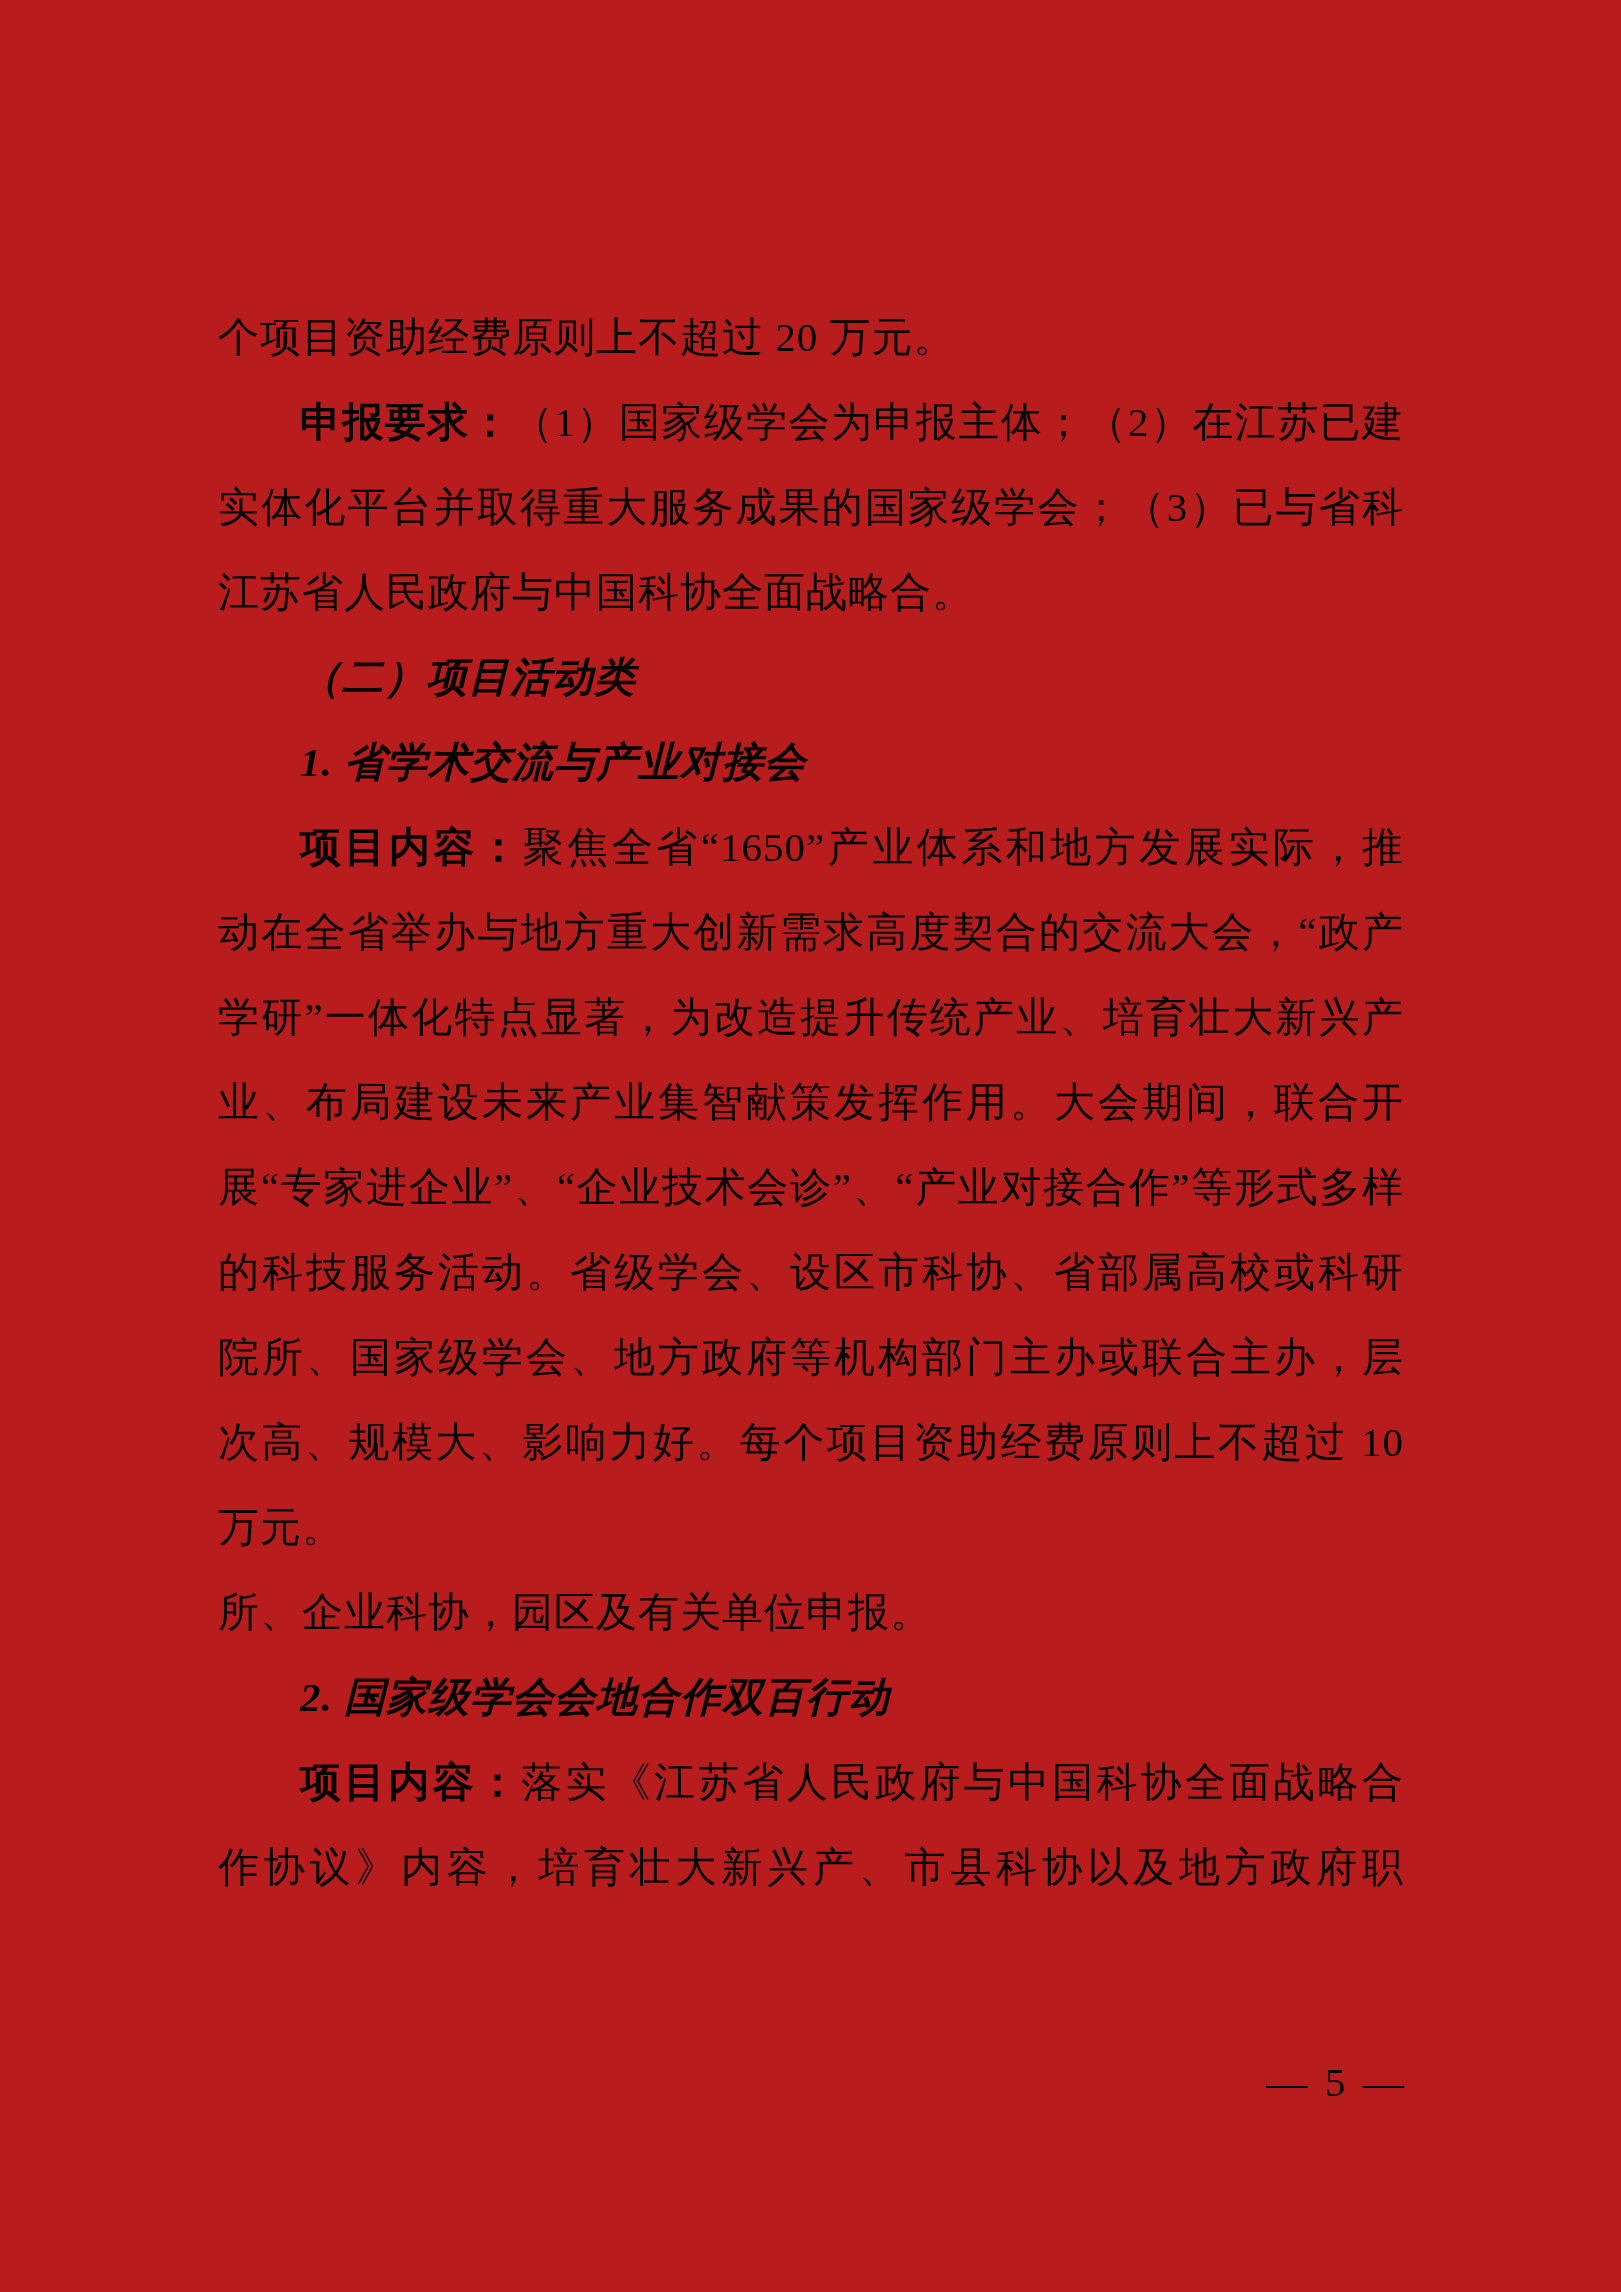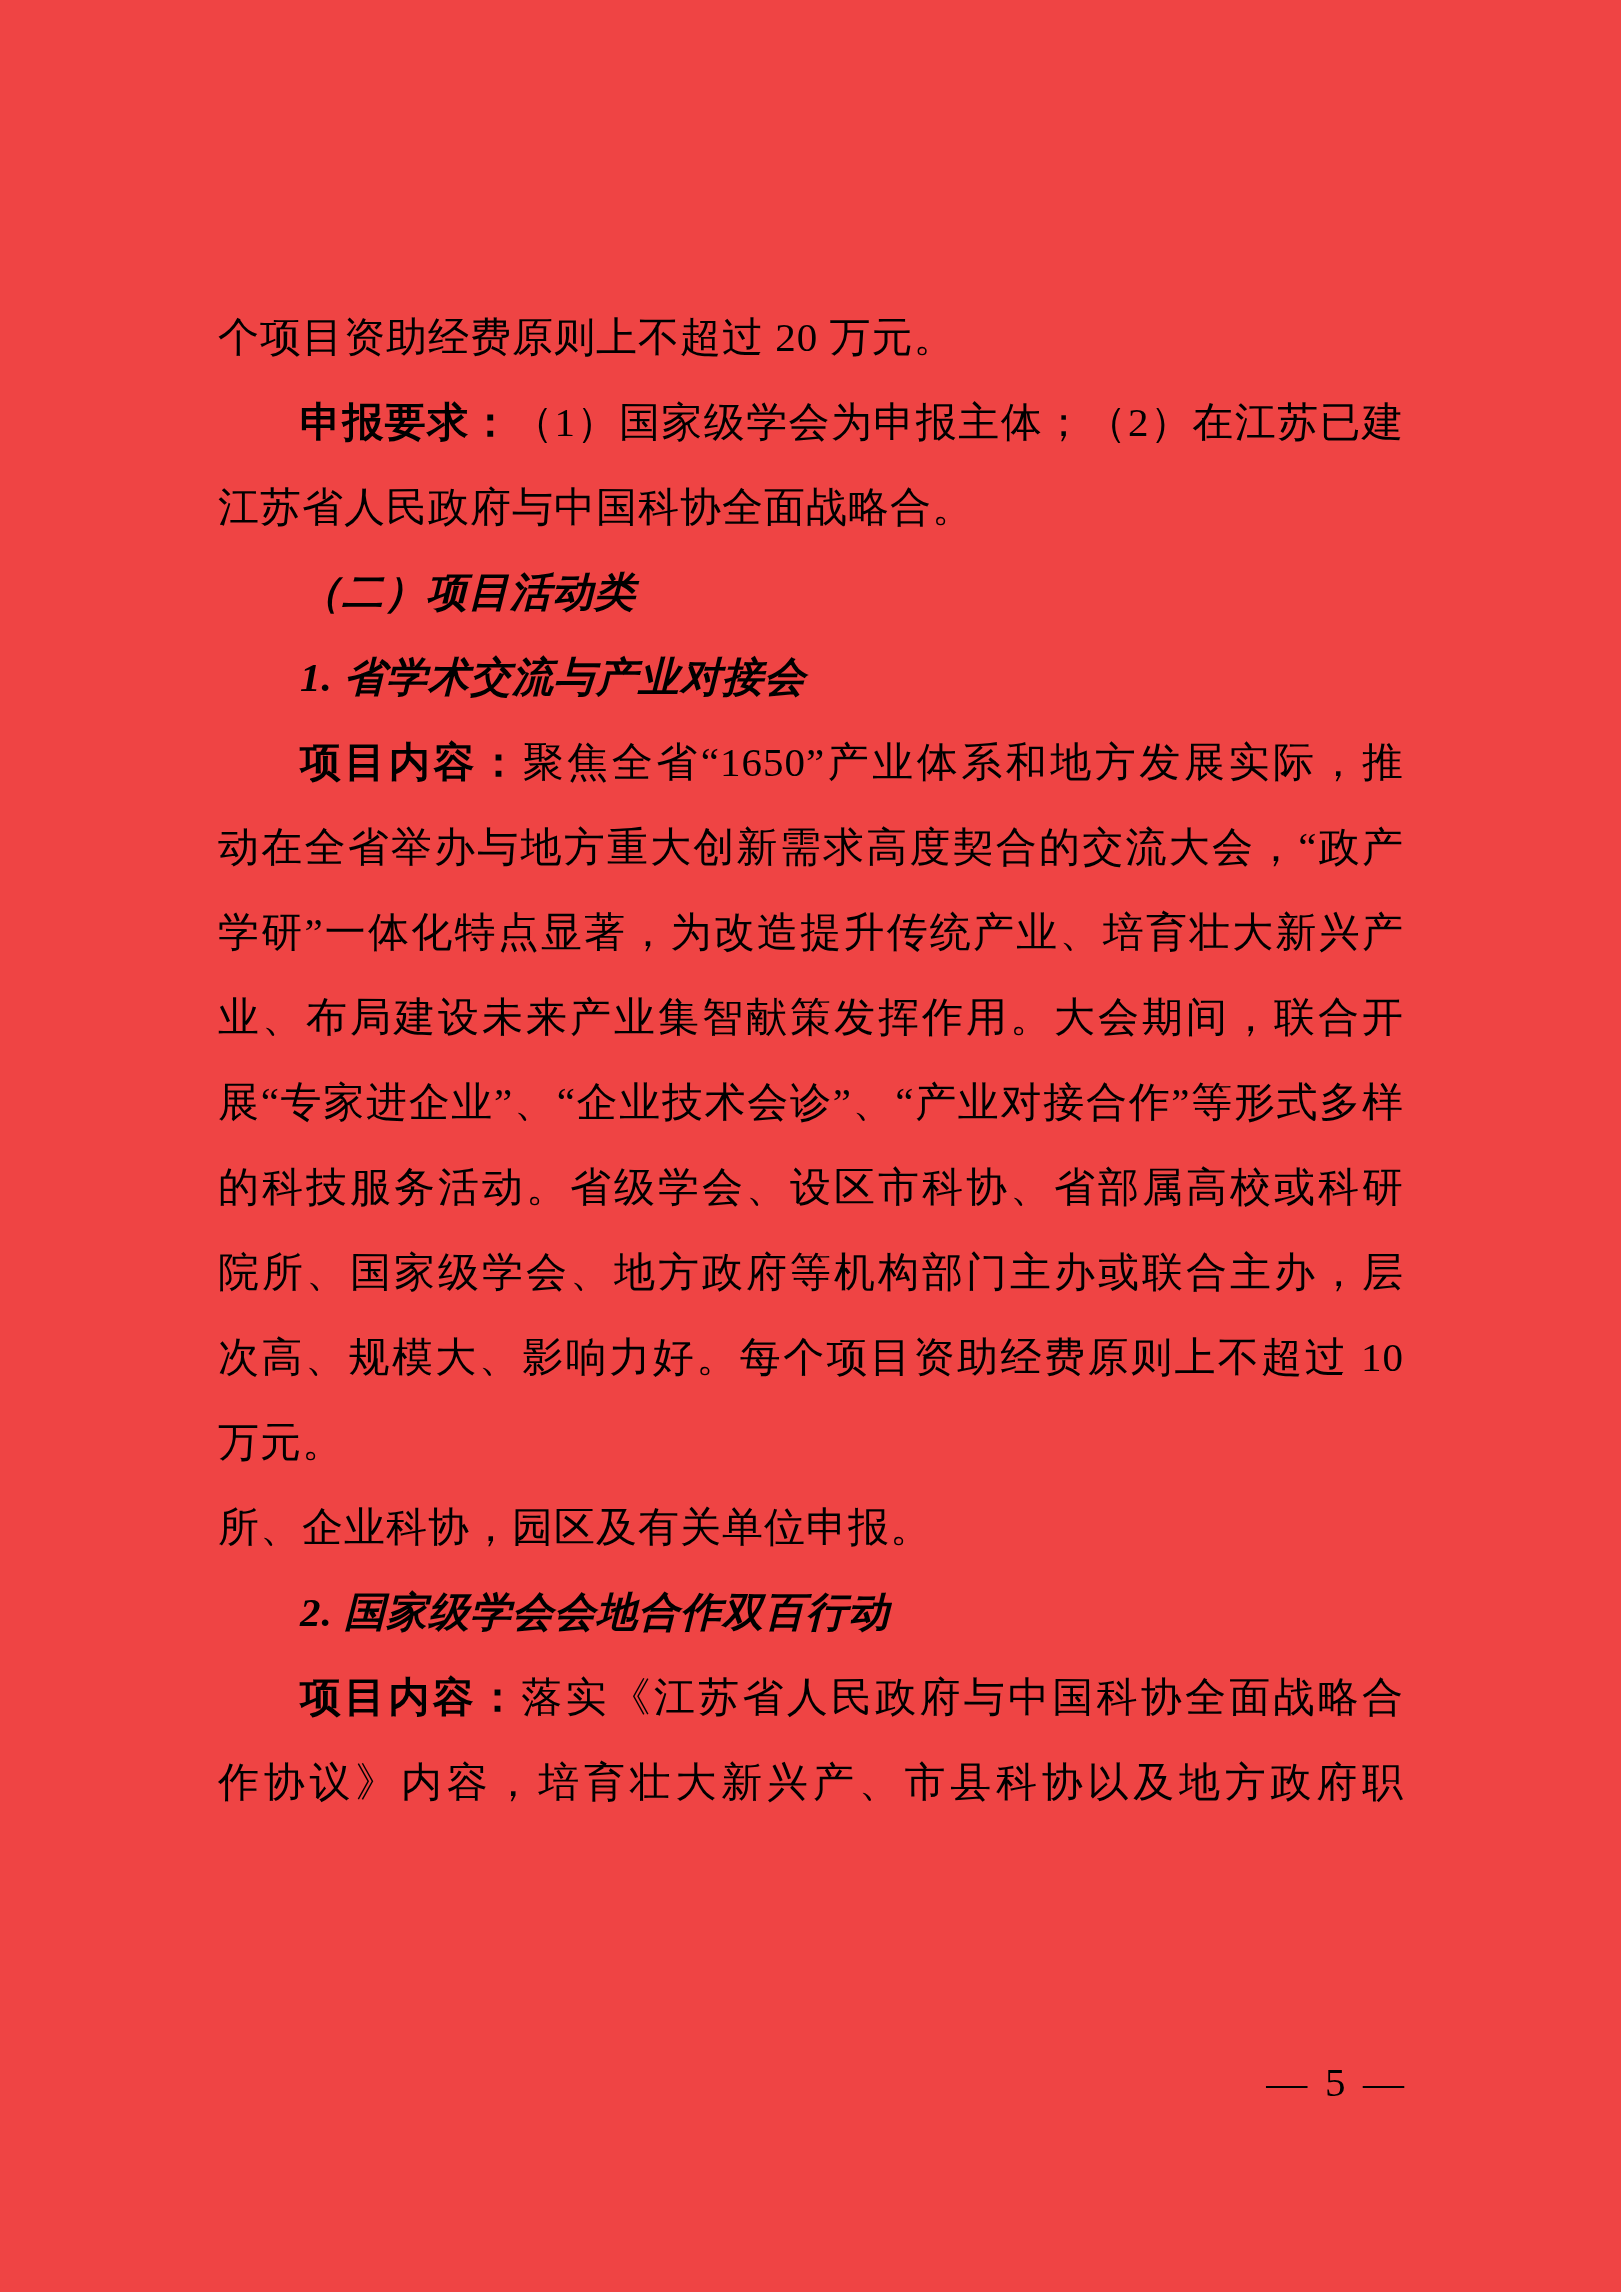--- a/index.html
+++ b/index.html
@@ -4,21 +4,21 @@
 <style>
   html, body {
     margin: 0;
     padding: 0;
     background: #ffffff;
   }
   .page {
     position: relative;
     width: 1621px;
     height: 2293px;
-    background: #ef4444;
+    background: #b91c1c;
     color: #000000;
     font-family: "Liberation Serif", "DejaVu Serif", serif;
     overflow: hidden;
   }
   .content {
     position: absolute;
     left: 218px;
     top: 295px;
     width: 1186px;
   }
@@ -63,20 +63,21 @@
 </head>
 <body>
 
 <div class="page">
   <main class="content">
 
     <div class="line">个项目资助经费原则上不超过 20 万元。</div>
 
     <div class="line justify indent"><span class="label">申报要求：</span><span>（1）国家级学会为申报主体；（2）在江苏已建</span></div>
 
+    <div class="line justify">实体化平台并取得重大服务成果的国家级学会；（3）已与省科</div>
 
     <div class="line">江苏省人民政府与中国科协全面战略合。</div>
 
     <div class="line heading indent">（二）项目活动类</div>
 
     <div class="line heading indent">1. 省学术交流与产业对接会</div>
 
     <div class="line justify indent"><span class="label">项目内容：</span><span>聚焦全省“1650”产业体系和地方发展实际，推</span></div>
 
     <div class="line justify">动在全省举办与地方重大创新需求高度契合的交流大会，“政产</div>

